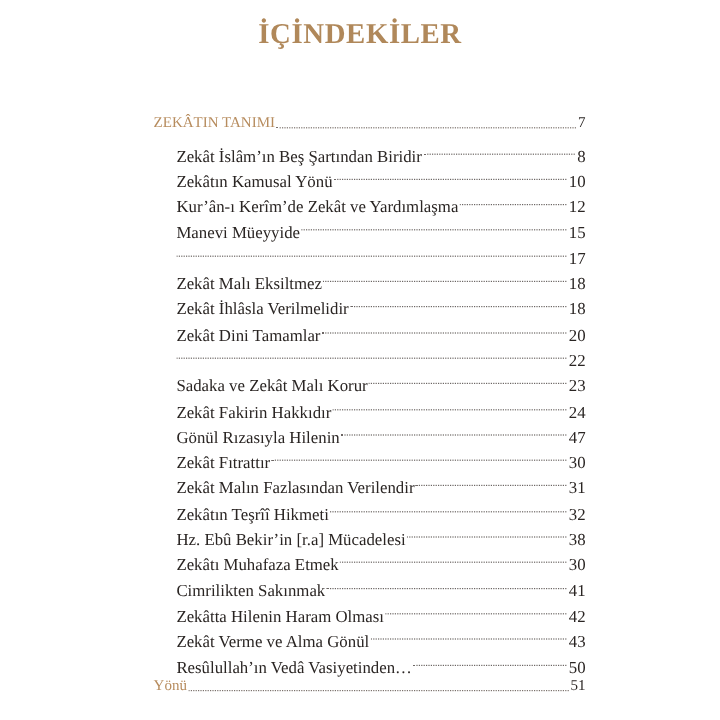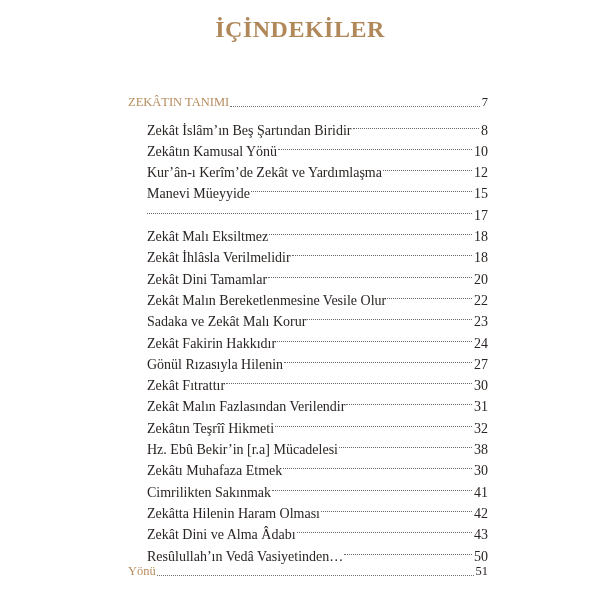--- a/index.html
+++ b/index.html
@@ -123,38 +123,37 @@
     <span class="toc-label">Zekât İhlâsla Verilmelidir</span>
     <span class="toc-leader"></span>
     <span class="toc-page">18</span>
   </div>
   <div class="toc-row sub">
     <span class="toc-label">Zekât Dini Tamamlar</span>
     <span class="toc-leader"></span>
     <span class="toc-page">20</span>
   </div>
   <div class="toc-row sub">
-    <span class="toc-label">Zekât Malın Bereketlenmesine Vesile Olur</span>
     <span class="toc-leader"></span>
     <span class="toc-page">22</span>
   </div>
   <div class="toc-row sub">
     <span class="toc-label">Sadaka ve Zekât Malı Korur</span>
     <span class="toc-leader"></span>
     <span class="toc-page">23</span>
   </div>
   <div class="toc-row sub">
     <span class="toc-label">Zekât Fakirin Hakkıdır</span>
     <span class="toc-leader"></span>
     <span class="toc-page">24</span>
   </div>
   <div class="toc-row sub">
     <span class="toc-label">Gönül Rızasıyla Hilenin</span>
     <span class="toc-leader"></span>
-    <span class="toc-page">27</span>
+    <span class="toc-page">47</span>
   </div>
   <div class="toc-row sub">
     <span class="toc-label">Zekât Fıtrattır</span>
     <span class="toc-leader"></span>
     <span class="toc-page">30</span>
   </div>
   <div class="toc-row sub">
     <span class="toc-label">Zekât Malın Fazlasından Verilendir</span>
     <span class="toc-leader"></span>
     <span class="toc-page">31</span>
@@ -178,21 +177,21 @@
     <span class="toc-label">Cimrilikten Sakınmak</span>
     <span class="toc-leader"></span>
     <span class="toc-page">41</span>
   </div>
   <div class="toc-row sub">
     <span class="toc-label">Zekâtta Hilenin Haram Olması</span>
     <span class="toc-leader"></span>
     <span class="toc-page">42</span>
   </div>
   <div class="toc-row sub">
-    <span class="toc-label">Zekât Dini ve Alma Âdabı</span>
+    <span class="toc-label">Zekât Verme ve Alma Gönül</span>
     <span class="toc-leader"></span>
     <span class="toc-page">43</span>
   </div>
   <div class="toc-row sub">
     <span class="toc-label">Resûlullah’ın Vedâ Vasiyetinden…</span>
     <span class="toc-leader"></span>
     <span class="toc-page">50</span>
   </div>
   <div class="toc-row section">
     <span class="toc-label">Yönü</span>

